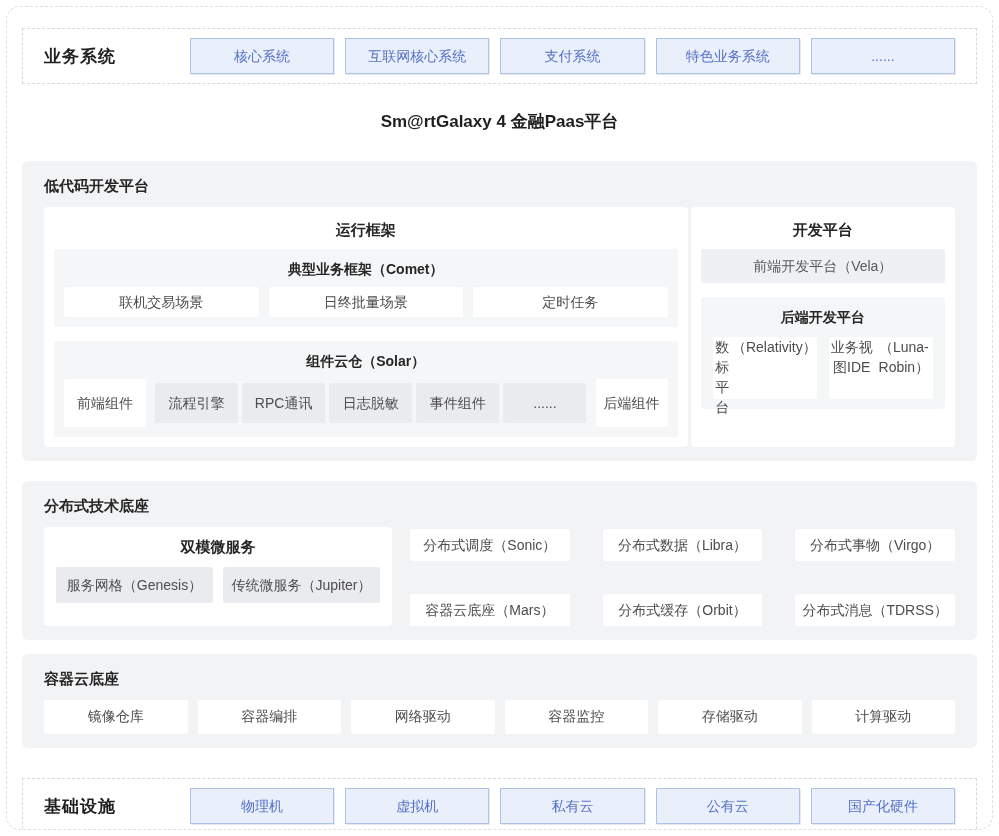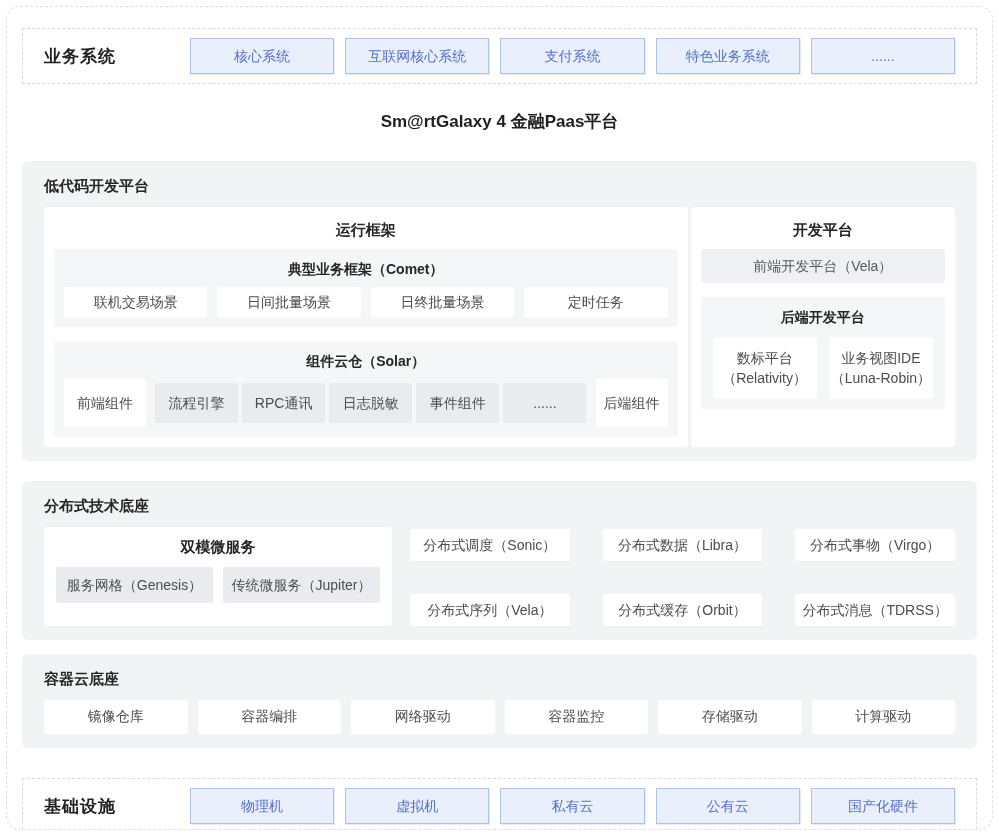--- a/index.html
+++ b/index.html
@@ -58,21 +58,21 @@
   .solar-back{width:72px;flex:none;}
   .solar-chips{flex:1;display:flex;gap:4px;}
   .solar-chips .chip{flex:1;height:40px;line-height:40px;}
   .dev-panel{flex:1;padding:10px 10px;}
   .vela-box{
     margin-top:6px;height:34px;line-height:34px;background:#eef0f4;border-radius:3px;
     text-align:center;font-size:14px;color:#595959;
   }
   .backend-sub{margin-top:14px;padding:8px 12px 10px 12px;}
   .backend-items{display:flex;gap:12px;margin-top:8px;}
-  .backend-items .white-box{flex:1;height:62px;display:flex;flex-direction:column;justify-content:center;line-height:20px;}
+  .backend-items .white-box{flex:1;height:62px;display:flex;flex-direction:row;justify-content:center;line-height:20px;}
   
   .dist-body{display:flex;gap:18px;margin-top:8px;}
   .dualmode-panel{width:348px;flex:none;padding:8px 12px 10px 12px;}
   .dualmode-items{display:flex;gap:10px;margin-top:8px;}
   .dualmode-items .chip{flex:1;height:36px;line-height:36px;}
   .dist-grid{flex:1;display:grid;grid-template-columns:1fr 1fr 1fr;column-gap:14px;row-gap:17px;align-content:start;margin-top:2px;gap:33px;}
   .dist-grid .white-box{height:32px;line-height:32px;}
   
   .container-items{display:flex;gap:10px;margin-top:8px;}
   .container-items .white-box{flex:1;height:34px;line-height:34px;}
@@ -100,21 +100,20 @@
     <div class="section-title">低代码开发平台</div>
     <div class="lowcode-body">
 
       <div class="panel runtime-panel">
         <div class="panel-title">运行框架</div>
 
         <div class="subpanel" style="margin-top:6px;">
           <div class="subpanel-title">典型业务框架（Comet）</div>
           <div class="comet-items">
             <div class="white-box">联机交易场景</div>
-            <div class="white-box">日间批量场景</div>
             <div class="white-box">日终批量场景</div>
             <div class="white-box">定时任务</div>
           </div>
         </div>
 
         <div class="subpanel" style="margin-top:14px;">
           <div class="subpanel-title">组件云仓（Solar）</div>
           <div class="solar-row">
             <div class="white-box end-box solar-front">前端组件</div>
             <div class="solar-chips">
@@ -157,21 +156,21 @@
         <div class="panel-title" style="height:24px;line-height:24px;">双模微服务</div>
         <div class="dualmode-items">
           <div class="chip">服务网格（Genesis）</div>
           <div class="chip">传统微服务（Jupiter）</div>
         </div>
       </div>
       <div class="dist-grid">
         <div class="white-box">分布式调度（Sonic）</div>
         <div class="white-box">分布式数据（Libra）</div>
         <div class="white-box">分布式事物（Virgo）</div>
-        <div class="white-box">分布式序列（Vela）</div>
+        <div class="white-box">容器云底座（Mars）</div>
         <div class="white-box">分布式缓存（Orbit）</div>
         <div class="white-box">分布式消息（TDRSS）</div>
       </div>
     </div>
   </div>
 
   <div class="section" style="margin-top:14px;font-family:Liberation Serif, serif;">
     <div class="section-title">容器云底座</div>
     <div class="container-items">
       <div class="white-box">镜像仓库</div>

